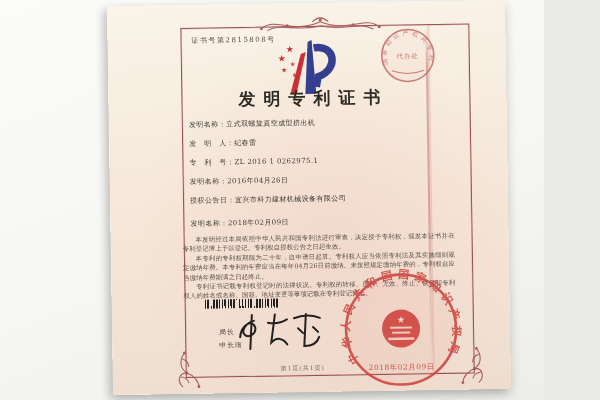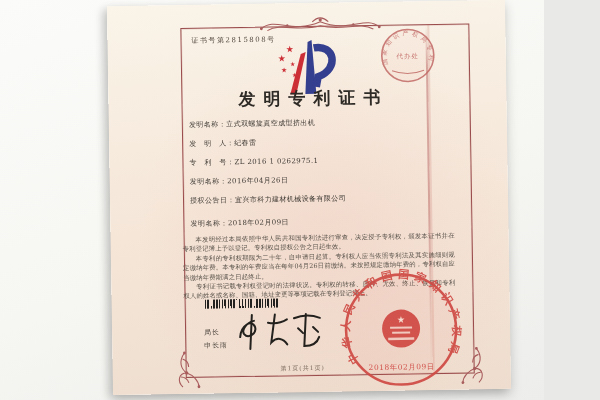--- a/index.html
+++ b/index.html
@@ -23,21 +23,21 @@
   .fields{position:absolute;left:80px;top:115px;width:250px;}
   .frow{height:19px;font-size:7px;color:#46413b;white-space:nowrap;}
   .frow .lab{letter-spacing:.5px;font-family:Liberation Serif, serif;}
   .frow .val{letter-spacing:.4px;color:#3f3a34;}
   .frow.gap{margin-top:4px;}
   .paras{position:absolute;left:72px;top:231px;width:272px;font-size:6.4px;
     line-height:9.4px;color:#5b544c;text-align:justify;letter-spacing:.1px;}
   .paras p{margin:0;text-indent:2em;}
   .barcode{position:absolute;left:93px;top:295px;width:74px;height:9px;
     background:repeating-linear-gradient(90deg,#23211f 0px,#23211f 1.4px,transparent 1.4px,transparent 2.6px,#23211f 2.6px,#23211f 4.4px,transparent 4.4px,transparent 6.1px,#23211f 6.1px,#23211f 6.8px,transparent 6.8px,transparent 8.6px);}
-  .signer{position:absolute;left:92px;top:322px;font-size:6.8px;color:#4a443d;line-height:12.5px;letter-spacing:1px;}
+  .signer{position:absolute;left:107px;top:322px;font-size:6.8px;color:#4a443d;line-height:12.5px;letter-spacing:1px;}
   .signature{position:absolute;left:118px;top:303px;}
   .seal{position:absolute;left:228px;top:267px;}
   .stamp-small{position:absolute;left:271px;top:25px;}
   .logo{position:absolute;left:170px;top:36px;}
   .lace{position:absolute;left:150px;top:9px;}
   .corner{position:absolute;}
   .corner.bl{left:62px;top:346px;}
   .corner.br{left:342px;top:346px;transform:scaleX(-1);}
   .page-footer{position:absolute;left:130px;top:361px;width:120px;text-align:center;
     font-size:6px;color:#7b6c5f;letter-spacing:1px;}

